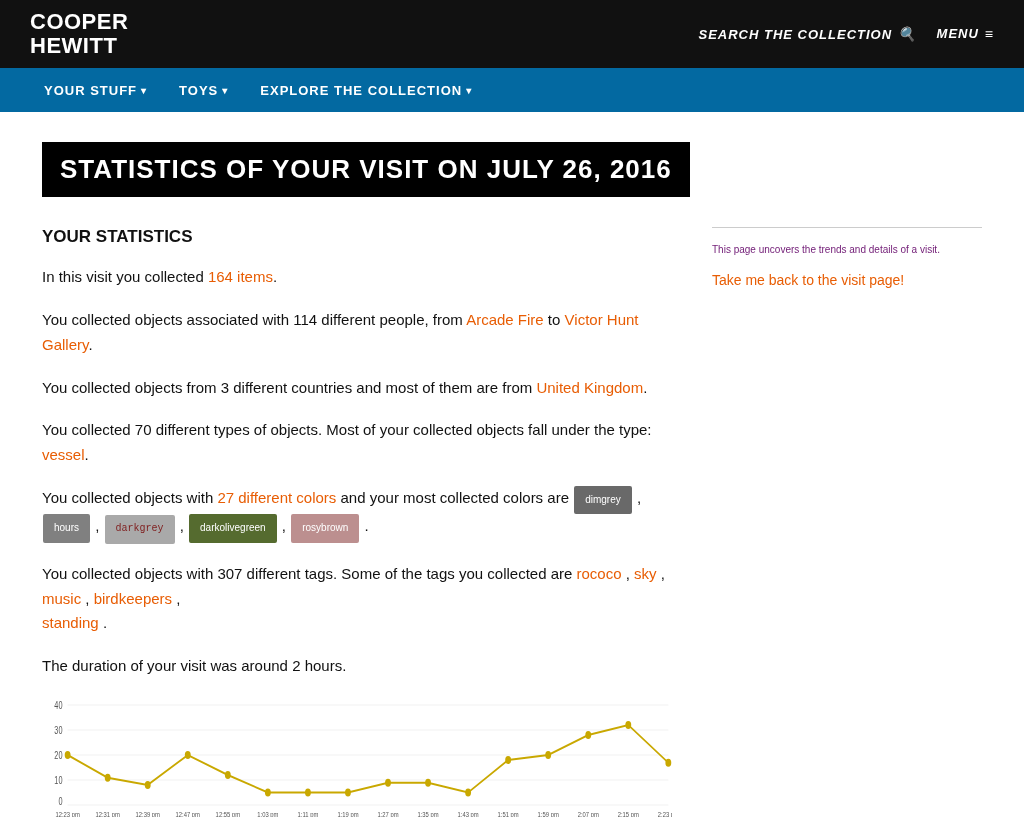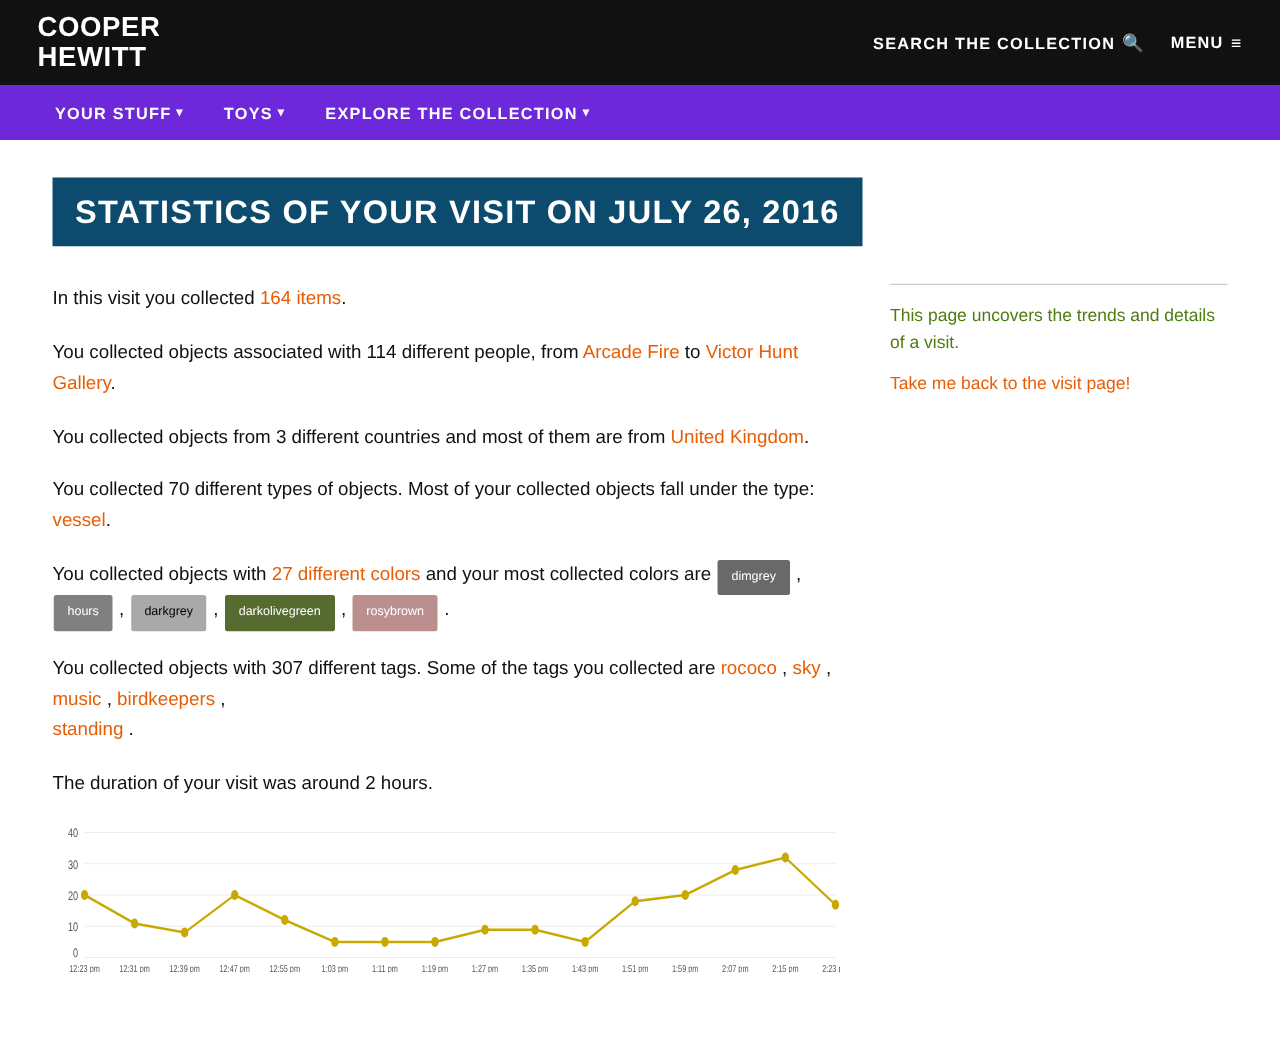--- a/index.html
+++ b/index.html
@@ -20,20 +20,21 @@
       font-size: 22px;
       line-height: 1.1;
       color: #fff;
       text-transform: uppercase;
       letter-spacing: 0.5px;
     }
     #header-right {
       display: flex;
       align-items: center;
       gap: 20px;
+      font-style: italic;
     }
     #search-collection {
       color: #fff;
       font-size: 13px;
       font-weight: 700;
       letter-spacing: 1px;
       text-transform: uppercase;
       display: flex;
       align-items: center;
       gap: 6px;
@@ -46,21 +47,21 @@
       letter-spacing: 1px;
       text-transform: uppercase;
       display: flex;
       align-items: flex-start;
       gap: 6px;
       cursor: pointer;
     }
 
     
     #navbar {
-      background: #6d28d9;
+      background: #0369a1;
       display: flex;
       align-items: center;
       justify-content: space-between;
       padding: 0 30px;
       min-height: 44px;
     }
     #nav-left {
       display: flex;
       gap: 4px;
       align-items: center;
@@ -91,21 +92,21 @@
     }
 
     
     #main {
       max-width: 1000px;
       margin: 0 auto;
       padding: 30px 30px 60px;
     }
 
     #page-title-box {
-      background: #0c4a6e;
+      background: #000000;
       display: inline-block;
       padding: 12px 18px;
       margin-bottom: 30px;
     }
     #page-title-box h1 {
       color: #fff;
       font-size: 26px;
       font-weight: 900;
       text-transform: uppercase;
       letter-spacing: 1px;
@@ -125,22 +126,22 @@
       flex-shrink: 0;
     }
 
     #right-col hr {
       border: none;
       border-top: 1px solid #ccc;
       margin-bottom: 14px;
     }
 
     #right-col p {
-      font-size: 14px;
-      color: #4d7c0f;
+      font-size: 10px;
+      color: #701a75;
       line-height: 1.5;
       margin-bottom: 14px;
     }
 
     #back-link {
       color: #e85d04;
       font-size: 14px;
       cursor: pointer;
       text-decoration: none;
     }
@@ -167,21 +168,21 @@
       display: inline-block;
       padding: 1px 6px;
       border: 5px solid #f9a8d4;
       border-radius: 2px;
       font-size: 10px;
       margin: 0 1px;
     }
 
     .badge-dimgrey { background: dimgrey; color: #fff; border-color: dimgrey; }
     .badge-grey { background: grey; color: #fff; border-color: grey; }
-    .badge-darkgrey { background: darkgrey; color: #000000; border-color: darkgrey; }
+    .badge-darkgrey { background: darkgrey; color: #7f1d1d; border-color: darkgrey; font-family: Liberation Mono, monospace; }
     .badge-darkolivegreen { background: darkolivegreen; color: #fff; border-color: darkolivegreen; }
     .badge-rosybrown { background: rosybrown; color: #fff; border-color: rosybrown; }
 
     
     #chart-section {
       margin-top: 10px;
     }
     #chart-section p {
       margin-bottom: 12px;
       font-size: 15px;
@@ -236,20 +237,21 @@
 
 <div id="main">
 
   <div id="page-title-box">
     <h1>STATISTICS OF YOUR VISIT ON JULY 26, 2016</h1>
   </div>
 
   <div id="content-area">
 
     <div id="left-col">
+      <h2 id="your-stats-heading">YOUR STATISTICS</h2>
 
       <p class="stat-para">
         <span>In this visit you collected </span><span class="highlight-orange">164 items</span><span>.</span>
       </p>
 
       <p class="stat-para">
         <span>You collected objects associated with 114 different people, from </span><span class="highlight-orange" style="cursor:pointer;">Arcade Fire</span><span> to </span><span class="highlight-orange" style="cursor:pointer;">Victor Hunt Gallery</span><span>.</span>
       </p>
 
       <p class="stat-para">

